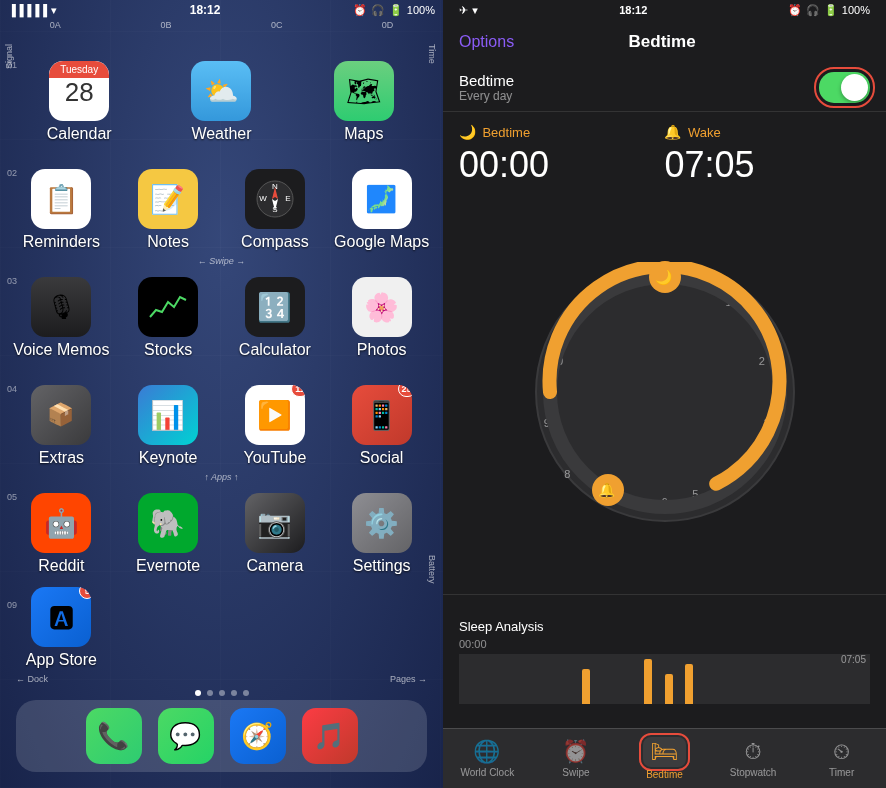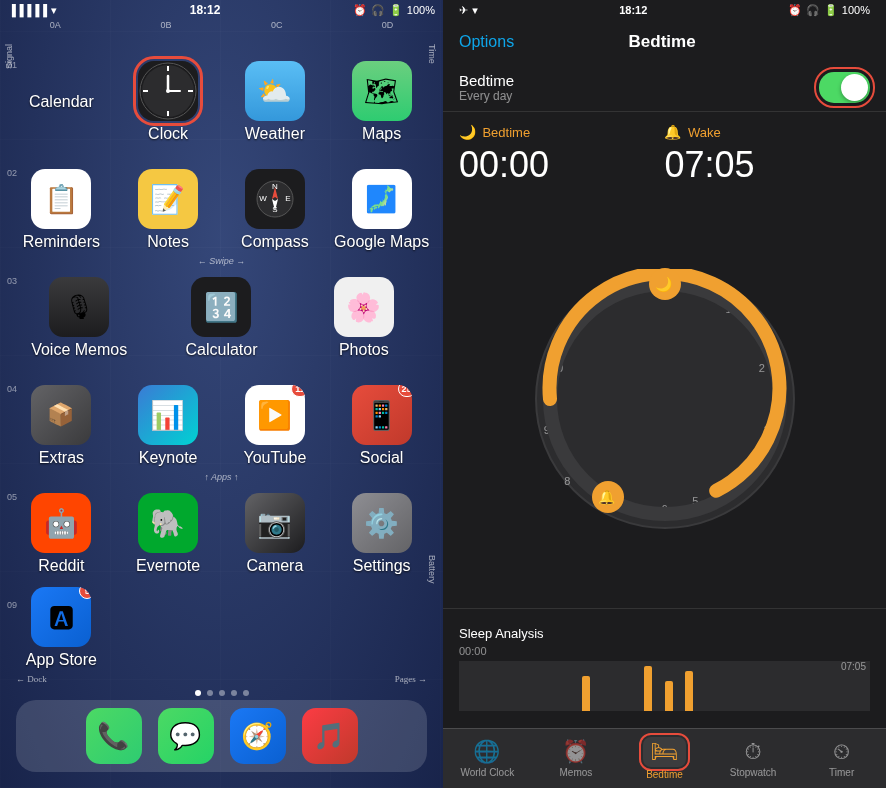--- a/index.html
+++ b/index.html
@@ -145,21 +145,20 @@
       color: rgba(255,255,255,0.6);
       font-style: italic;
     }
 
     
     .dock-area {
       position: relative;
       z-index: 10;
       height: 100px;
       padding: 0 8px;
-      font-family: Liberation Serif, serif;
     }
 
     .dock-label-area {
       display: flex;
       justify-content: space-between;
       align-items: center;
       padding: 2px 8px;
       font-size: 9px;
       color: rgba(255,255,255,0.6);
     }
@@ -221,21 +220,21 @@
     
     .nav-bar {
       display: flex;
       justify-content: space-between;
       align-items: center;
       padding: 8px 16px;
       height: 44px;
     }
 
     .nav-options {
-      color: #0ea5e9;
+      color: #8b5cf6;
       font-size: 16px;
       cursor: pointer;
     }
 
     .nav-title {
       color: white;
       font-size: 17px;
       font-weight: 600;
     }
 
@@ -376,21 +375,21 @@
       justify-content: center;
       color: #1c1c1e;
       font-size: 14px;
       transform: translate(-50%, -50%);
       cursor: pointer;
       z-index: 10;
     }
 
     
     .sleep-analysis {
-      padding: 17px 16px;
+      padding: 24px 16px;
       border-top: 1px solid rgba(255,255,255,0.1);
     }
 
     .sleep-title { color: white; font-size: 13px; font-weight: 500; margin-bottom: 4px; }
     .sleep-time { color: rgba(255,255,255,0.5); font-size: 11px; }
 
     .sleep-bar-container {
       height: 50px;
       background: #2c2c2e;
       position: relative;
@@ -535,43 +534,27 @@
     <div class="col-label">0C</div>
     <div class="col-label">0D</div>
   </div>
 
   <div class="app-grid">
 
     <div class="grid-row">
       <span class="row-label">01</span>
 
       <div class="app-cell">
+        <div class="app-icon icon-calendar" style="background:white;display:flex;flex-direction:column;align-items:center;padding:0;overflow:hidden;">
+          <div style="background:#e74c3c;width:100%;text-align:center;color:white;font-size:10px;padding:3px 0;border-radius:14px 14px 0 0;">Tuesday</div>
+          <div style="font-size:26px;font-weight:300;color:#333;line-height:1.1;">28</div>
+        </div>
         <span class="app-label">Calendar</span>
       </div>
 
-      <div class="app-cell">
-        <div class="app-icon icon-clock selected-app" style="background:#1c1c1e;position:relative;">
-
-          <svg width="60" height="60" viewBox="0 0 60 60">
-            <circle cx="30" cy="30" r="28" fill="#1c1c1e" stroke="#555" stroke-width="1"></circle>
-            <circle cx="30" cy="30" r="26" fill="#2c2c2e"></circle>
-
-            <line x1="30" y1="5" x2="30" y2="10" stroke="white" stroke-width="2"></line>
-            <line x1="55" y1="30" x2="50" y2="30" stroke="white" stroke-width="2"></line>
-            <line x1="30" y1="55" x2="30" y2="50" stroke="white" stroke-width="2"></line>
-            <line x1="5" y1="30" x2="10" y2="30" stroke="white" stroke-width="2"></line>
-
-            <line x1="30" y1="30" x2="30" y2="15" stroke="white" stroke-width="2.5" stroke-linecap="round"></line>
-
-            <line x1="30" y1="30" x2="42" y2="30" stroke="white" stroke-width="2" stroke-linecap="round"></line>
-            <circle cx="30" cy="30" r="2" fill="white"></circle>
-          </svg>
-        </div>
-        <span class="app-label">Clock</span>
-      </div>
 
       <div class="app-cell">
         <div class="app-icon icon-weather">
           <span style="font-size:28px;">⛅</span>
         </div>
         <span class="app-label">Weather</span>
       </div>
 
       <div class="app-cell">
         <div class="app-icon icon-maps">
@@ -618,20 +601,28 @@
       <span class="swipe-label">← Swipe →</span>
     </div>
 
     <div class="grid-row">
       <span class="row-label">03</span>
       <div class="app-cell">
         <div class="app-icon icon-voicememo">
           <span style="font-size:24px;">🎙</span>
         </div>
         <span class="app-label">Voice Memos</span>
+      </div>
+      <div class="app-cell">
+        <div class="app-icon" style="background:#000;">
+          <svg width="40" height="30" viewBox="0 0 40 30">
+            <polyline points="2,25 8,18 14,20 20,10 26,15 32,5 38,8" fill="none" stroke="#4cd964" stroke-width="2"></polyline>
+          </svg>
+        </div>
+        <span class="app-label">Stocks</span>
       </div>
       <div class="app-cell">
         <div class="app-icon" style="background:#1c1c1e;">
           <span style="font-size:28px;">🔢</span>
         </div>
         <span class="app-label">Calculator</span>
       </div>
       <div class="app-cell">
         <div class="app-icon" style="background:#f0f0f0;">
           <span style="font-size:28px;">🌸</span>
@@ -847,21 +838,21 @@
     </div>
   </div>
 
   <div class="tab-bar">
     <div class="tab-item">
       <span class="tab-icon">🌐</span>
       <span class="tab-label">World Clock</span>
     </div>
     <div class="tab-item">
       <span class="tab-icon">⏰</span>
-      <span class="tab-label">Memos</span>
+      <span class="tab-label">Swipe</span>
     </div>
     <div class="tab-item active">
       <div class="tab-active-bg">
         <span class="tab-icon" style="color:#f0a030;">🛏</span>
       </div>
       <span class="tab-label" style="color:#f0a030;">Bedtime</span>
     </div>
     <div class="tab-item">
       <span class="tab-icon">⏱</span>
       <span class="tab-label">Stopwatch</span>

